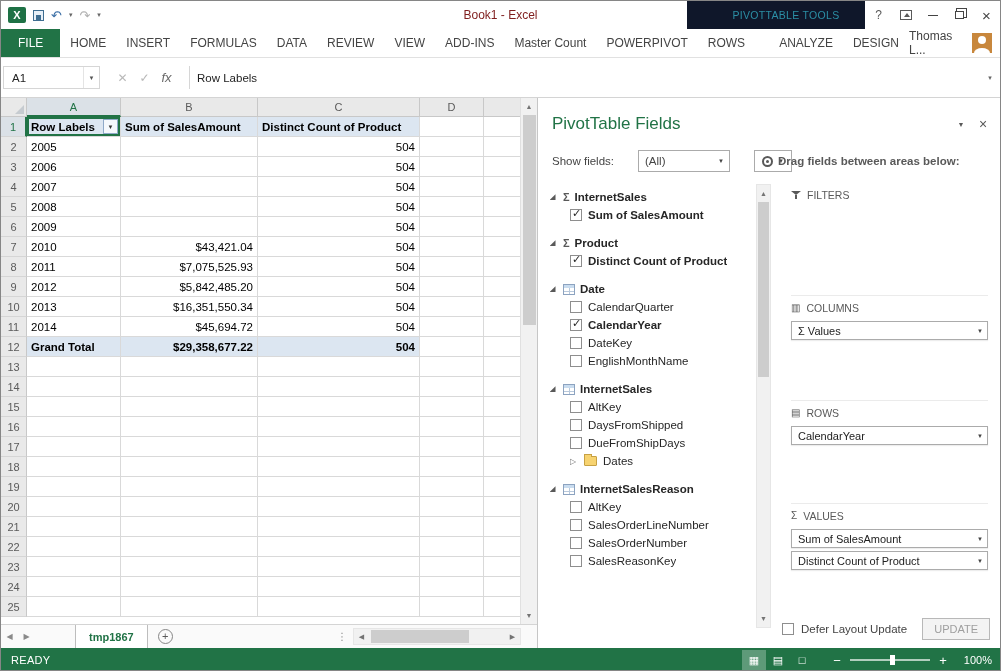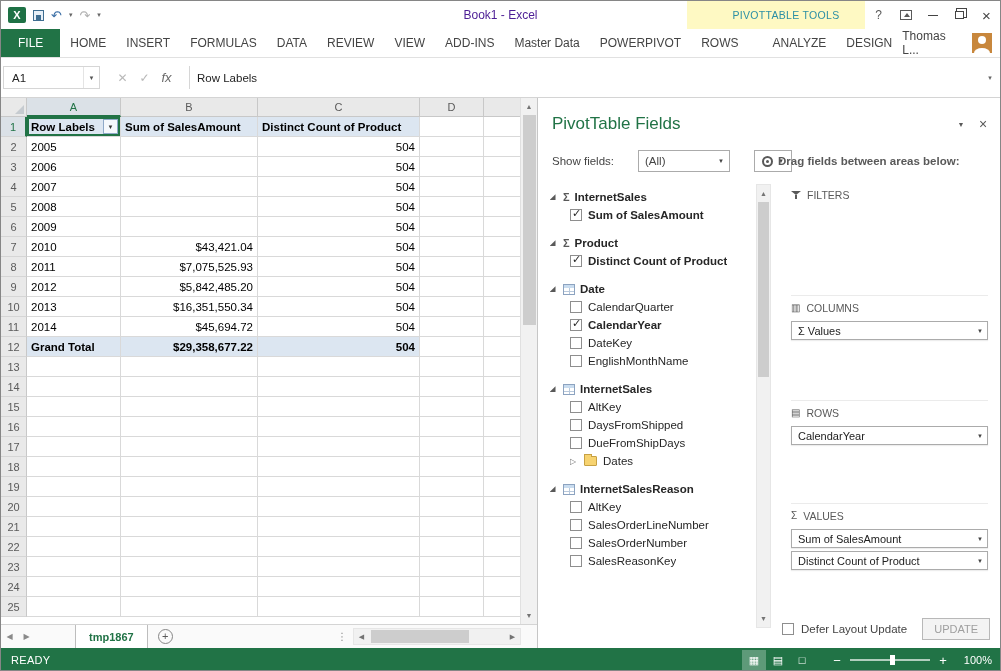--- a/index.html
+++ b/index.html
@@ -8,23 +8,23 @@
 
   
   .titlebar { height:28px; display:flex; align-items:center; position:relative; background:#fff; }
   .qat { display:flex; align-items:center; gap:7px; padding-left:7px; }
   .xlogo { width:18px; height:16px; background:#1E7145; color:#fff; font-weight:bold; font-size:11px; display:flex; align-items:center; justify-content:center; border-radius:2px; }
   .save-ic { width:11px; height:11px; border:1px solid #3F6E91; background:#E8F0F8; position:relative; }
   .save-ic::after { content:''; position:absolute; bottom:0; left:2px; width:5px; height:5px; background:#3F6E91; }
   .undo-ic { color:#3B6EA5; font-size:13px; line-height:1; }
   .redo-ic { color:#B0B0B0; font-size:13px; line-height:1; }
   .qat-dd { color:#666; font-size:7px; }
-  .tb-title { position:absolute; left:0; right:0; text-align:center; font-size:12px; color:#4c1d95; pointer-events:none; }
+  .tb-title { position:absolute; left:0; right:0; text-align:center; font-size:12px; color:#7f1d1d; pointer-events:none; }
   .tb-right { position:absolute; right:0; top:0; height:28px; display:flex; align-items:stretch; }
-  .pvt-tools { width:178px; background:#fef9c3; color:#2B8FA5; font-size:10.5px; display:flex; align-items:center; justify-content:center; letter-spacing:.3px;padding-left:20px; }
+  .pvt-tools { width:178px; background:#0f172a; color:#2B8FA5; font-size:10.5px; display:flex; align-items:center; justify-content:center; letter-spacing:.3px;padding-left:20px; }
   .wbtn { width:27px; display:flex; align-items:center; justify-content:center; color:#595959; font-size:12px; }
   .min-ic { width:10px; height:1px; background:#444; display:inline-block; }
   .restore-ic { width:9px; height:8px; border:1px solid #444; background:#fff; box-shadow:2px -2px 0 0 #fff, 2px -2px 0 1px #444; display:inline-block; }
   .ribopt-ic { width:12px; height:10px; border:1px solid #595959; position:relative; display:inline-block; }
   .ribopt-ic::after { content:''; position:absolute; left:3px; top:2px; border-left:3px solid transparent; border-right:3px solid transparent; border-bottom:4px solid #595959; }
   .close-ic { font-size:15px; color:#444; }
 
   
   .tabrow { height:29px; display:flex; align-items:stretch; background:#fff; border-bottom:1px solid #E1E1E1; font-size:12px; }
   .filetab { background:#217346; color:#fff; padding:0 17px; display:flex; align-items:center; }
@@ -187,21 +187,21 @@
   <div class="tabrow">
     <div class="filetab">FILE</div>
     <div class="rtabs">
         <div class="rtab">HOME</div>
         <div class="rtab">INSERT</div>
         <div class="rtab">FORMULAS</div>
         <div class="rtab">DATA</div>
         <div class="rtab">REVIEW</div>
         <div class="rtab">VIEW</div>
         <div class="rtab">ADD-INS</div>
-        <div class="rtab">Master Data</div>
+        <div class="rtab">Master Count</div>
         <div class="rtab">POWERPIVOT</div>
         <div class="rtab">ROWS</div>
       </div>
     <div class="ctabs">
         <div class="rtab">ANALYZE</div>
         <div class="rtab">DESIGN</div>
       </div>
     <div class="userbox">
       <span>Thomas L...</span>
       <span class="avatar"></span>

